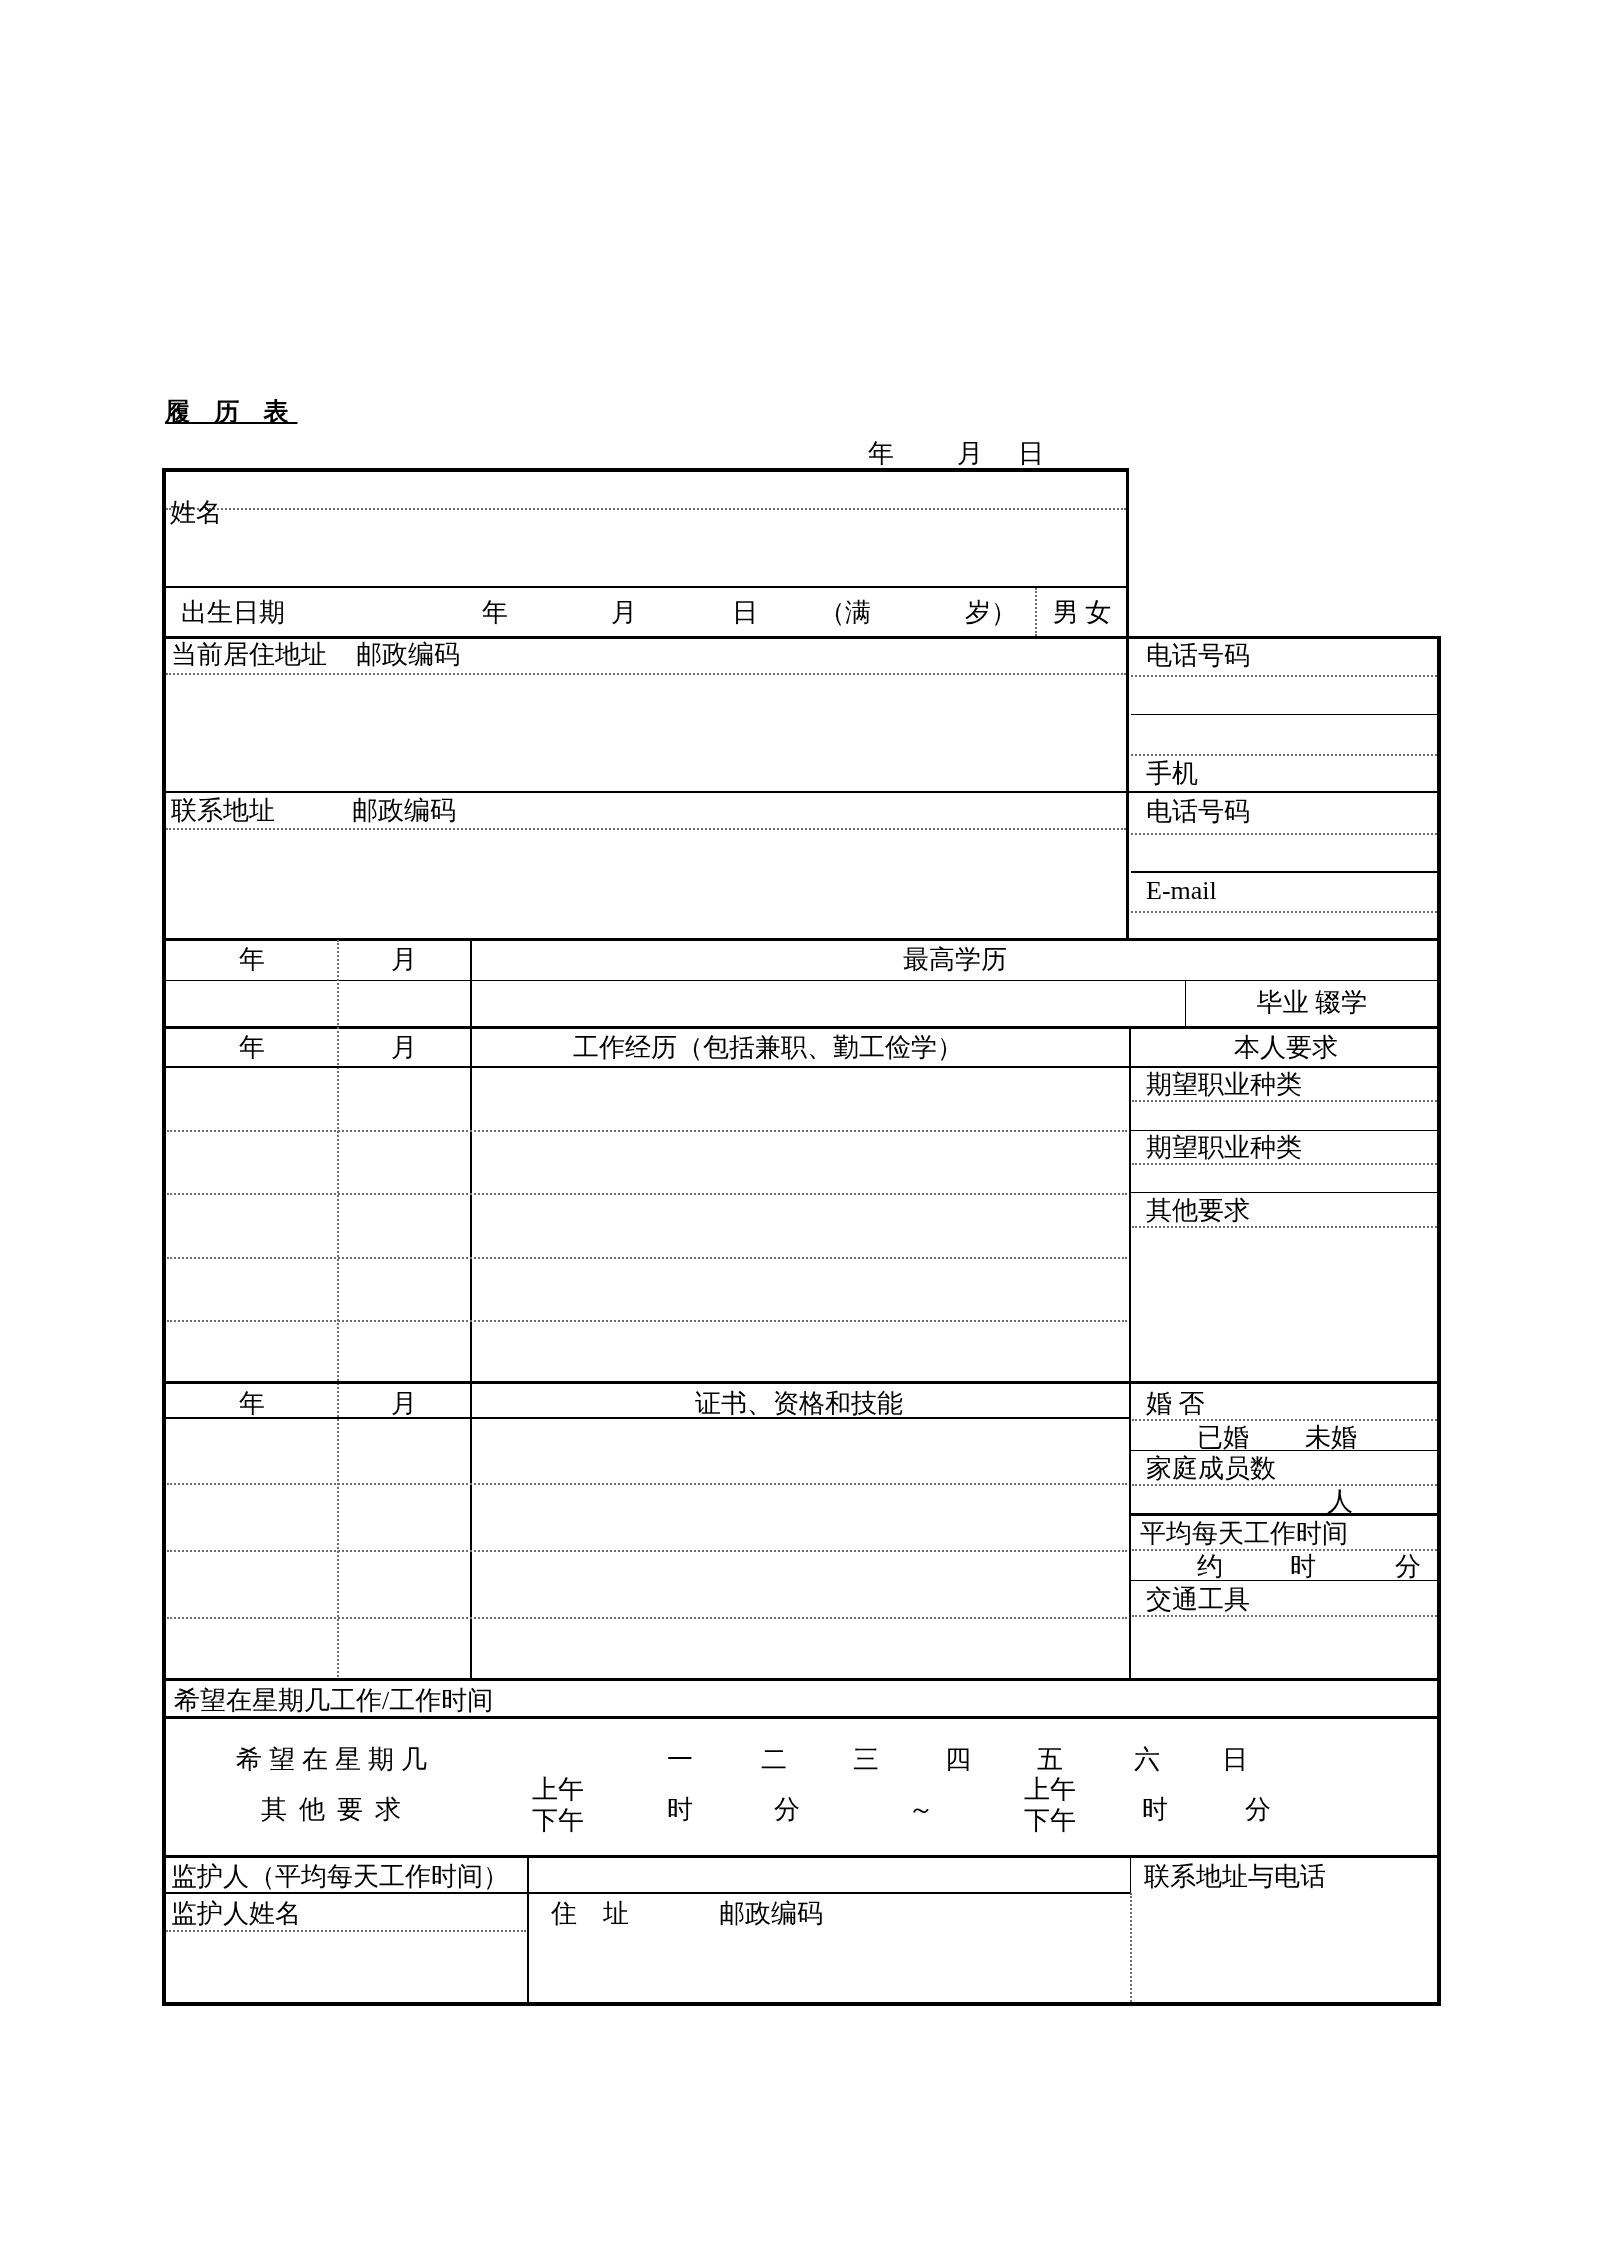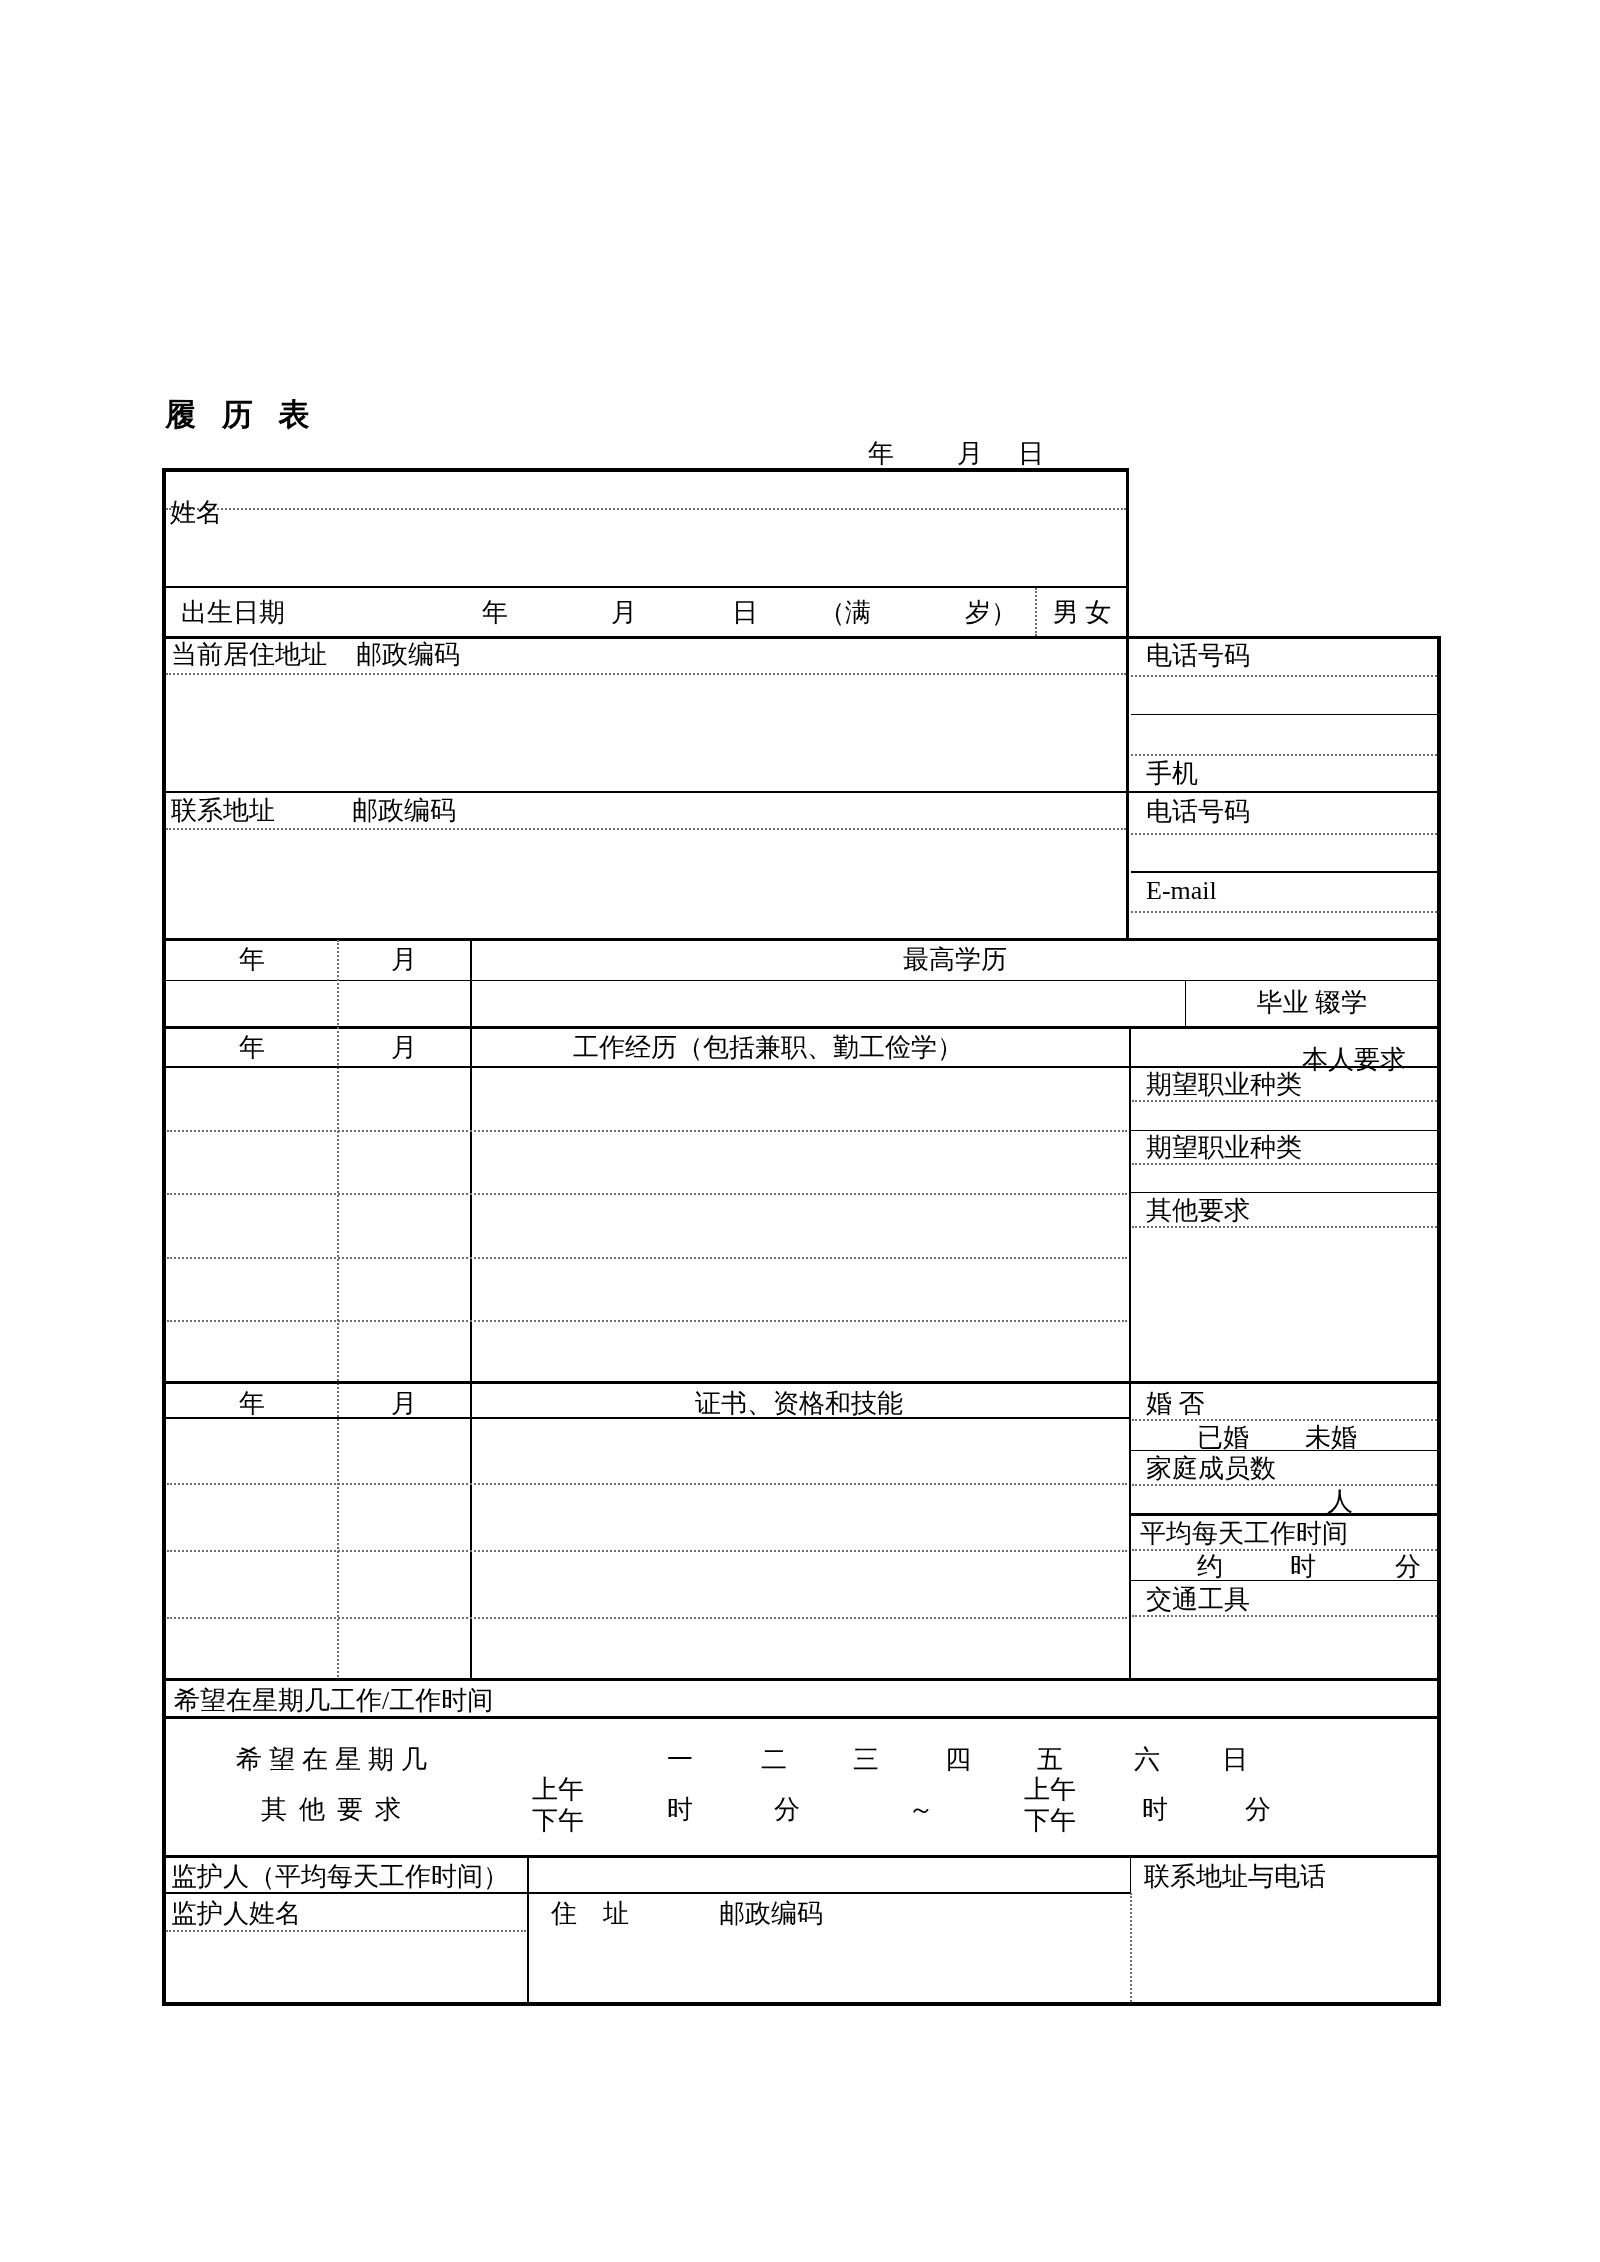--- a/index.html
+++ b/index.html
@@ -12,21 +12,21 @@
     overflow:hidden;
   }
   
   .hl,.vl{position:absolute;background:#000;}
   
   .hd{position:absolute;height:0;border-top:2px dotted #6e6e6e;}
   .vd{position:absolute;width:0;border-left:2px dotted #6e6e6e;}
   
   .lb{position:absolute;font-size:26px;line-height:1.1;white-space:pre;color:#000;}
   .ct{transform:translateX(-50%);}
-  .title{font-size:31px;font-weight:bold;letter-spacing:9px;}
+  .title{font-size:25px;font-weight:bold;letter-spacing:9px;text-decoration:underline;}
   .fill{position:absolute;background:transparent;}
 </style>
 </head>
 <body>
 
 <div class="page">
 
   <div class="lb title" style="left:165px;top:398px;">履 历 表</div>
   <span class="lb ct" style="left:881px;top:440px;">年</span>
   <span class="lb ct" style="left:970px;top:440px;">月</span>
@@ -83,21 +83,21 @@
   <span class="lb ct" style="left:1312px;top:989px;">毕业 辍学</span>
 
   <div class="vd" style="left:337px;top:940px;height:740px;"></div>
   <div class="vl" style="left:470px;top:940px;width:2px;height:740px;"></div>
   <div class="vl" style="left:1129px;top:1026px;width:2px;height:654px;"></div>
 
   <div class="hl" style="left:162px;top:1066px;width:1279px;height:2px;"></div>
   <span class="lb ct" style="left:252px;top:1034px;">年</span>
   <span class="lb ct" style="left:404px;top:1034px;">月</span>
   <span class="lb ct" style="left:768px;top:1034px;">工作经历（包括兼职、勤工俭学）</span>
-  <span class="lb ct" style="left:1354px;top:1034px;margin-top:12px;">本人要求</span>
+  <span class="lb ct" style="left:1286px;top:1034px;">本人要求</span>
   <div class="hd" style="left:167px;top:1130px;width:960px;"></div>
   <div class="hd" style="left:167px;top:1193px;width:960px;"></div>
   <div class="hd" style="left:167px;top:1257px;width:960px;"></div>
   <div class="hd" style="left:167px;top:1320px;width:960px;"></div>
   <div class="fill" style="left:472px;top:1068px;width:656px;height:313px;"></div>
 
   <div class="hd" style="left:1132px;top:1100px;width:305px;"></div>
   <div class="hl" style="left:1131px;top:1130px;width:306px;height:1px;"></div>
   <div class="hd" style="left:1132px;top:1163px;width:305px;"></div>
   <div class="hl" style="left:1131px;top:1192px;width:306px;height:1px;"></div>

